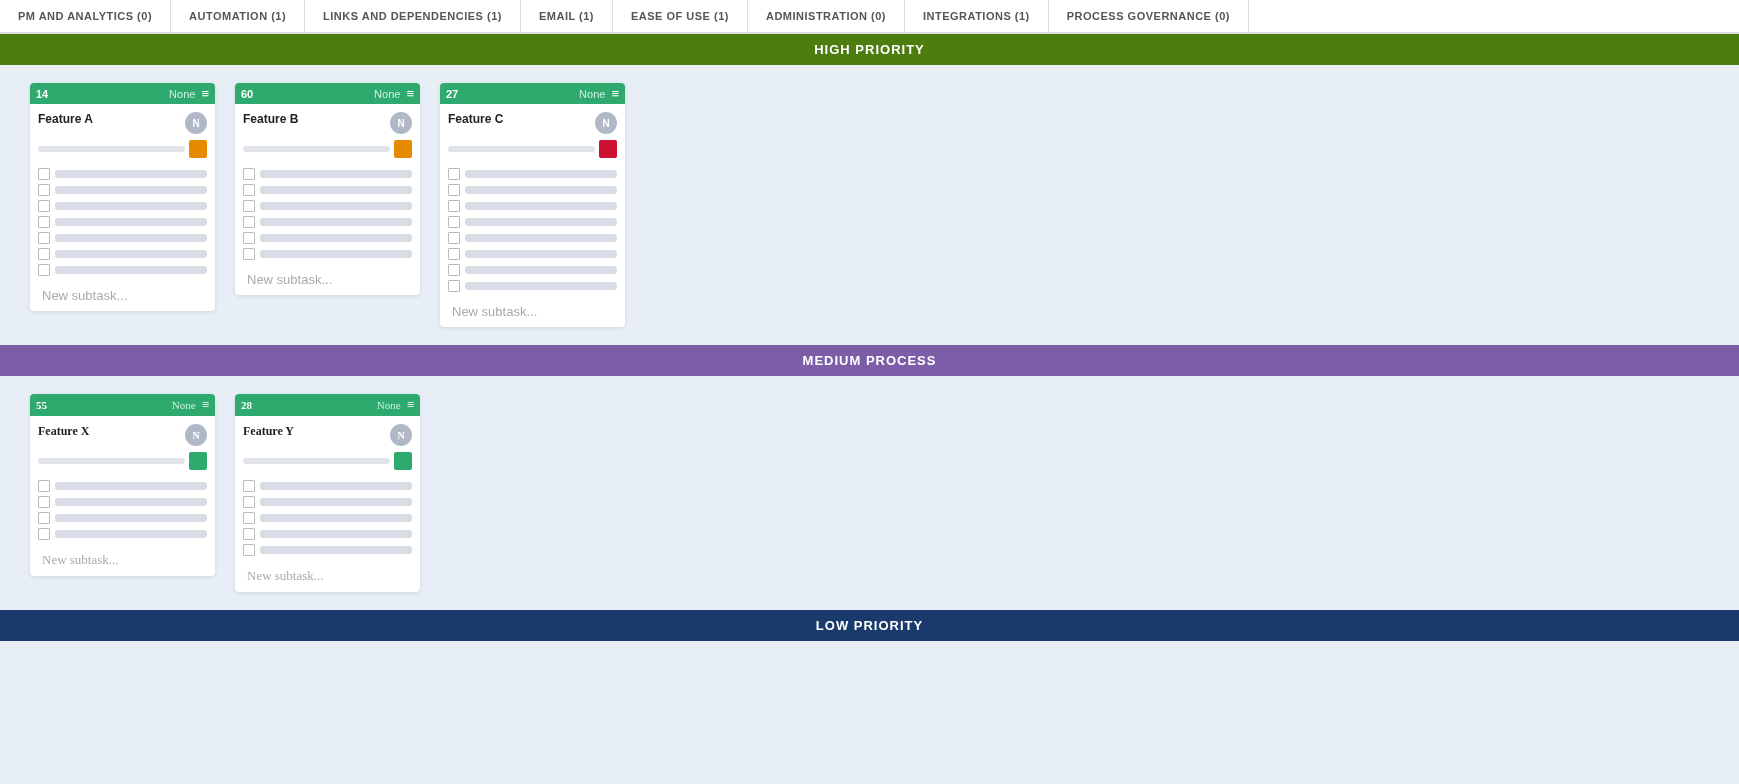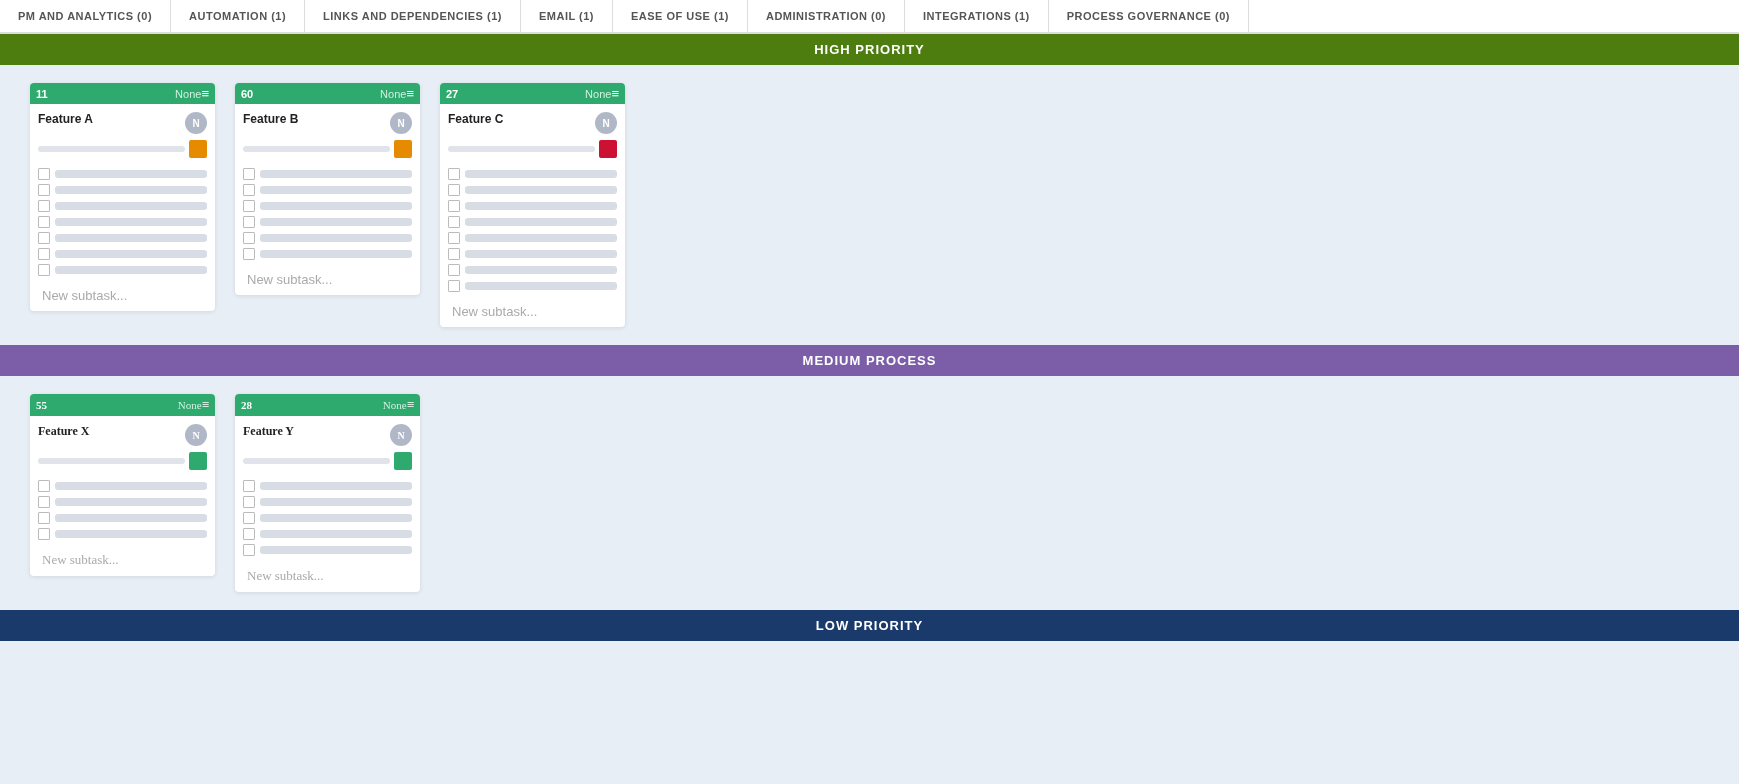--- a/index.html
+++ b/index.html
@@ -65,21 +65,21 @@
     .card-header {
       display: flex;
       align-items: center;
       justify-content: space-between;
       background: #2eaa6e;
       padding: 3px 6px;
       color: #fff;
       font-size: 11px;
     }
     .card-header-id { font-weight: bold; }
-    .card-header-right { display: flex; align-items: center; }
+    .card-header-right { display: flex; align-items: center; gap: 6px; }
     .card-header-none { font-size: 11px; color: #d0f0e0; }
     .card-menu-icon { cursor: pointer; font-size: 13px; }
 
     .card-body { padding: 8px 8px 4px 8px; }
 
     .card-title-row {
       display: flex;
       align-items: flex-start;
       justify-content: space-between;
       margin-bottom: 6px;
@@ -178,21 +178,21 @@
     <div class="tab-item">EASE OF USE (1)</div>
     <div class="tab-item">ADMINISTRATION (0)</div>
     <div class="tab-item">INTEGRATIONS (1)</div>
     <div class="tab-item">PROCESS GOVERNANCE (0)</div>
   </div>
 
 <div class="priority-header high">HIGH PRIORITY</div>
 <div class="cards-section" id="high-cards">
     <div class="feature-card">
       <div class="card-header">
-        <span class="card-header-id">11</span>
+        <span class="card-header-id">14</span>
         <div class="card-header-right">
           <span class="card-header-none">None</span>
           <span class="card-menu-icon">≡</span>
         </div>
       </div>
       <div class="card-body">
         <div class="card-title-row">
           <span class="card-title">Feature A</span>
           <div class="avatar">N</div>
         </div>

